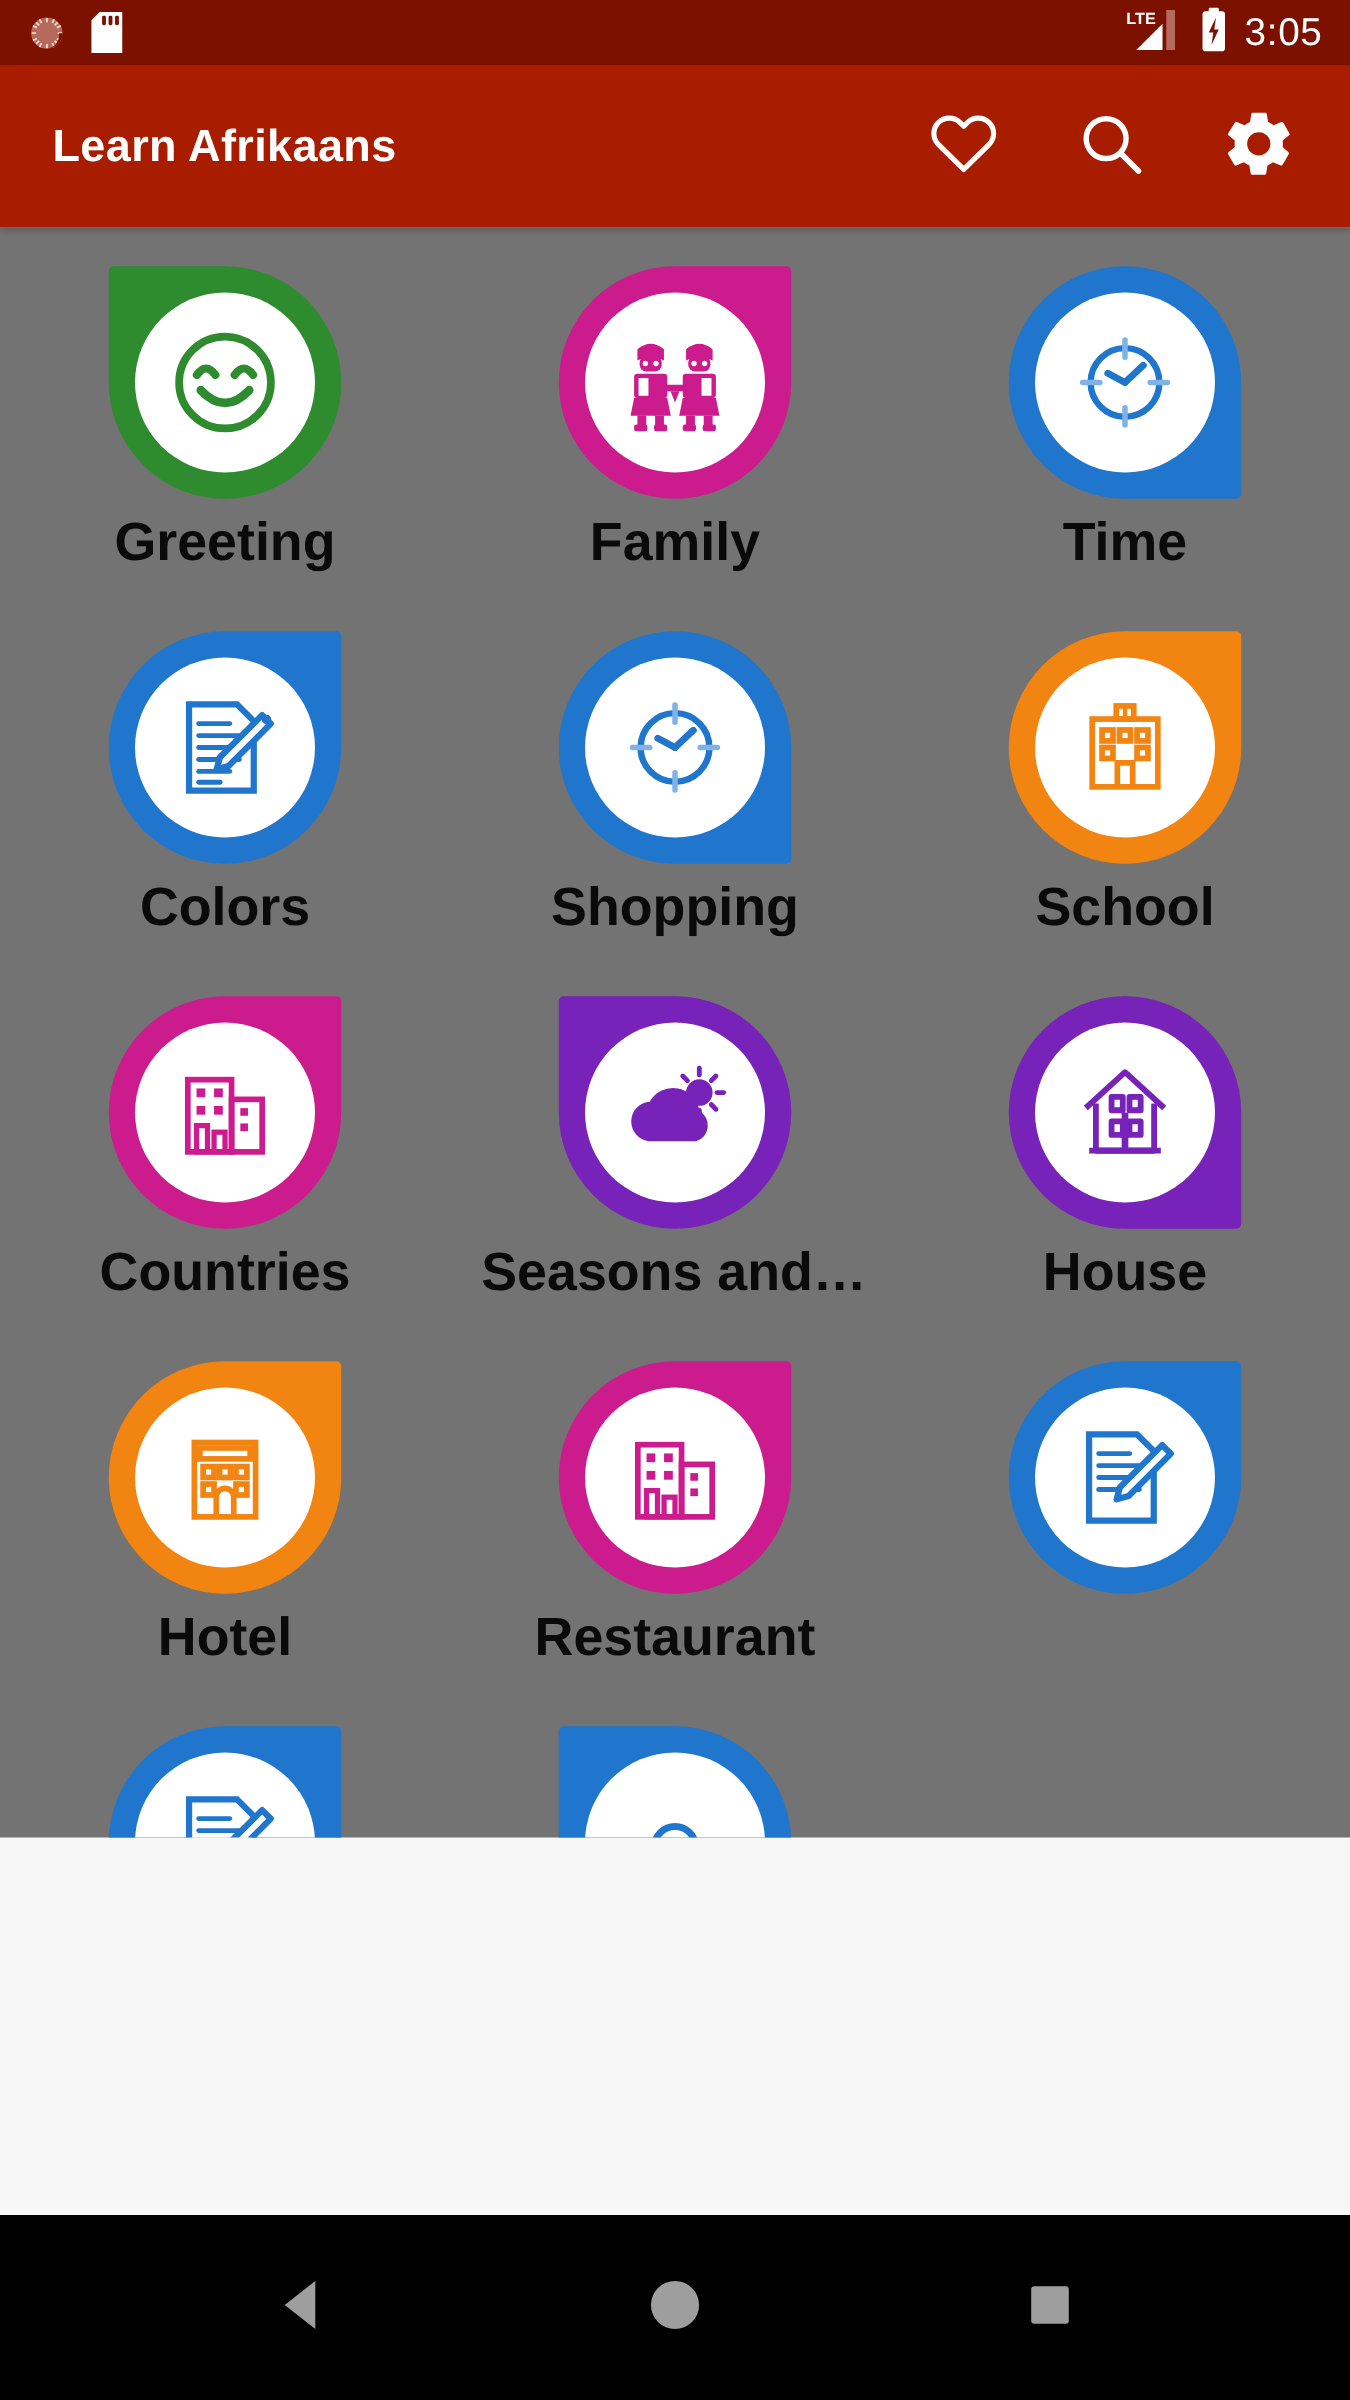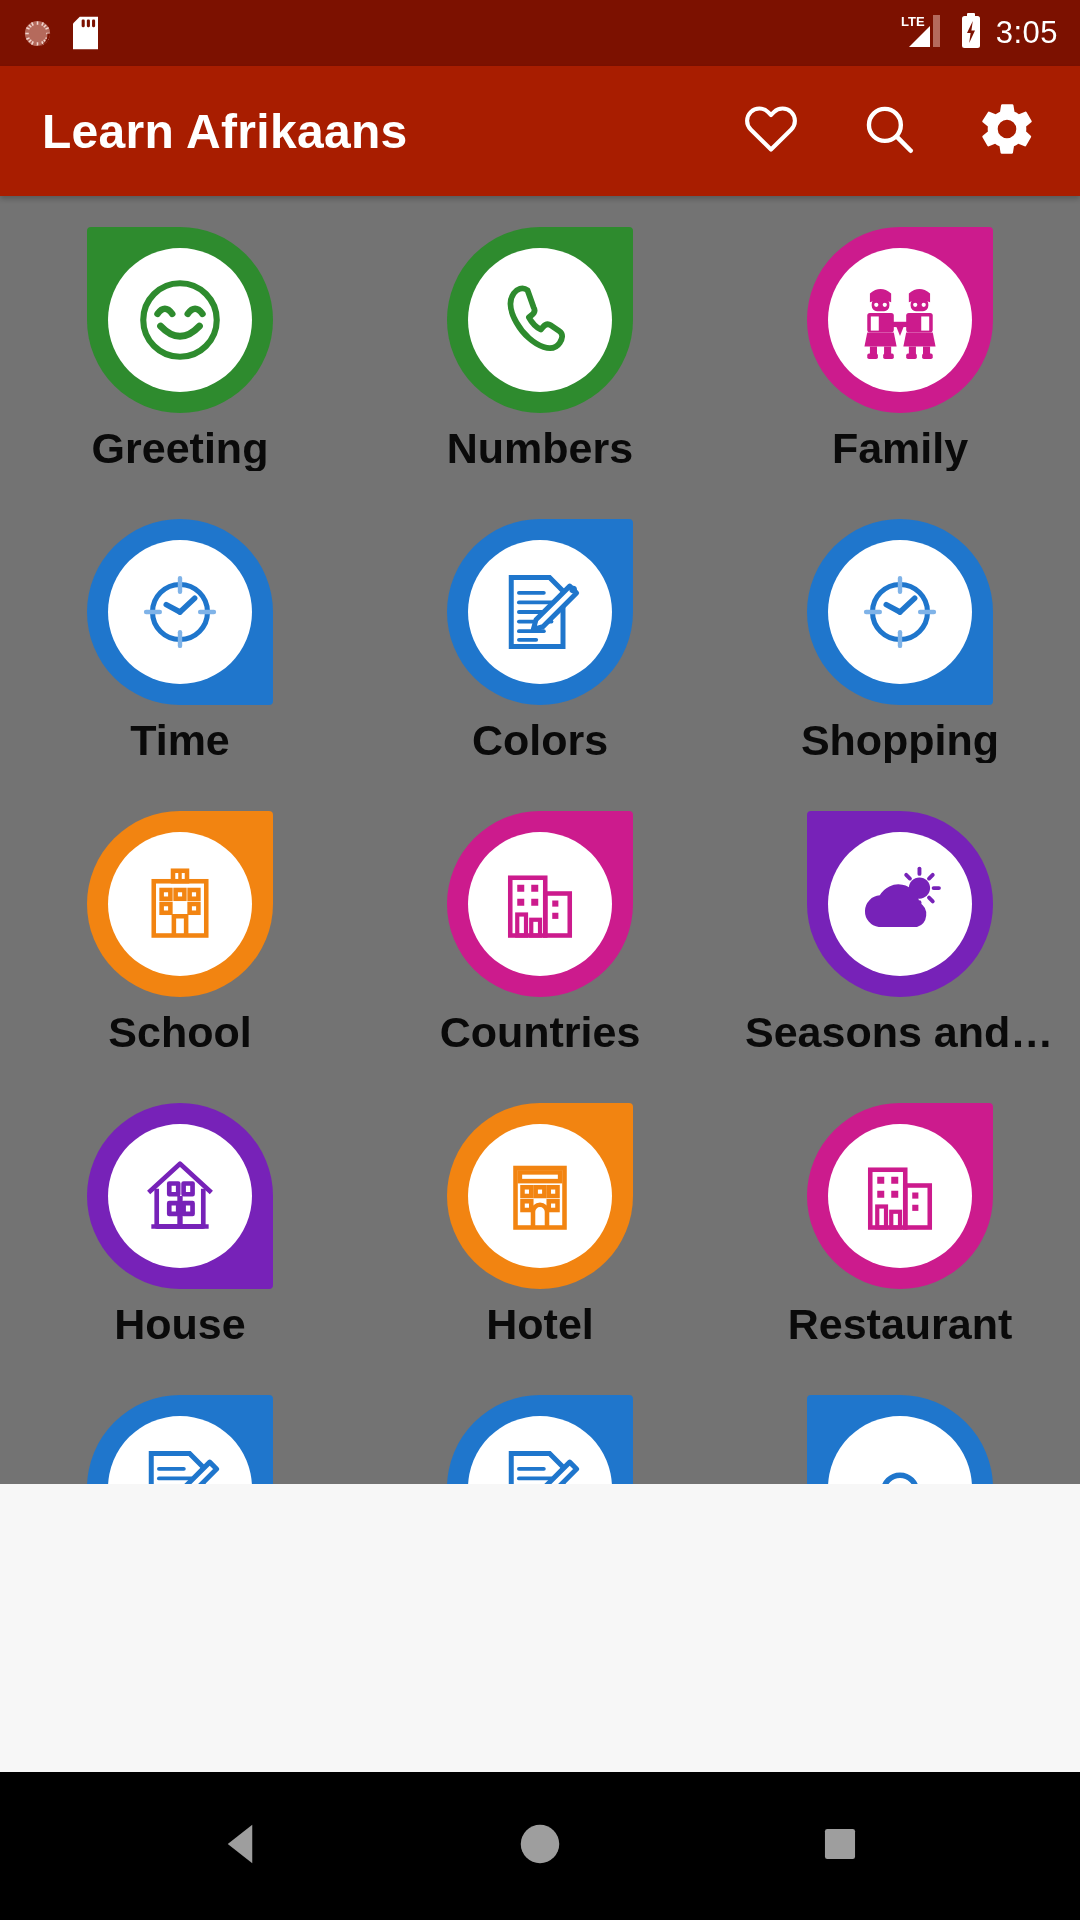--- a/index.html
+++ b/index.html
@@ -4,21 +4,21 @@
 <style>
   * { margin:0; padding:0; box-sizing:border-box; }
   html,body { width:1080px; height:1920px; overflow:hidden; }
   body {
     font-family:"Liberation Sans", sans-serif;
     background:#f7f7f7;
   }
 
   
   .status-bar {
-    height:66px; width:100%;
+    height:52px; width:100%;
     background:#7c1100;
     display:flex; align-items:center;
     padding:0 22px;
     position:relative;
   }
   .status-left { display:flex; align-items:center; gap:20px; }
   .status-right {
     margin-left:auto;
     display:flex; align-items:center; gap:14px;
   }
@@ -34,21 +34,21 @@
   .app-bar {
     height:130px; width:100%;
     background:#a81d00;
     display:flex; align-items:center;
     padding:0 40px 0 42px;
     box-shadow:0 3px 5px rgba(0,0,0,0.22);
     position:relative; z-index:5;
   }
   .app-title {
     color:#fff;
-    font-size:48px;
+    font-size:36px;
     font-weight:bold;
     letter-spacing:0.3px;
     white-space:nowrap;
   }
   .app-actions {
     margin-left:auto;
     display:flex; align-items:center;
     gap:52px;
   }
   .action-btn {
@@ -247,37 +247,20 @@
                 <path d="M27.8 21 q3.6-5 7.2 0" fill="none" stroke="#2e8b2e" stroke-width="3.2" stroke-linecap="round"></path>
                 <path d="M14.5 27 q9.5 10 19 0" fill="none" stroke="#2e8b2e" stroke-width="3.4" stroke-linecap="round"></path>
               </svg>
             </span>
           </div>
         </div>
       </div>
       <div class="tile-label">Greeting</div>
     </div>
 
-    <div class="tile">
-      <div class="tile-icon-wrap">
-        <div class="drop c-tr" style="color:#2e8b2e">
-          <div class="drop-inner">
-            <span>
-              <svg width="92" height="92" viewBox="0 0 48 48">
-                <path d="M17.5 8.5 c-2.6-2.1-5.6-.6-7.2 1.6 c-2.6 3.6-2.1 9 1.4 15.2
-                         c3.6 6.4 9.2 11.2 14.2 12.8 c3.4 1.1 6.6.5 8.4-2.2
-                         c1.4-2.1 2-4.6-.2-6.1 l-4.6-3.1 c-1.6-1.1-3-.2-4.1 1.1
-                         l-1 1.2 c-2.4-1.3-4.8-3.8-6.2-6.4 l1.3-1 c1.4-1.1 2.3-2.4 1.2-4.1 Z" fill="none" stroke="#2e8b2e" stroke-width="3" stroke-linejoin="round"></path>
-              </svg>
-            </span>
-          </div>
-        </div>
-      </div>
-      <div class="tile-label">Numbers</div>
-    </div>
 
     <div class="tile">
       <div class="tile-icon-wrap">
         <div class="drop c-tr" style="color:#cc1b8d">
           <div class="drop-inner">
             <span>
               <svg width="92" height="86" viewBox="0 0 52 48">
                 <g fill="#cc1b8d">
 
                   <path d="M9 9 q6 -5 12 0 l0 5 q-6 -3 -12 0 Z"></path>

